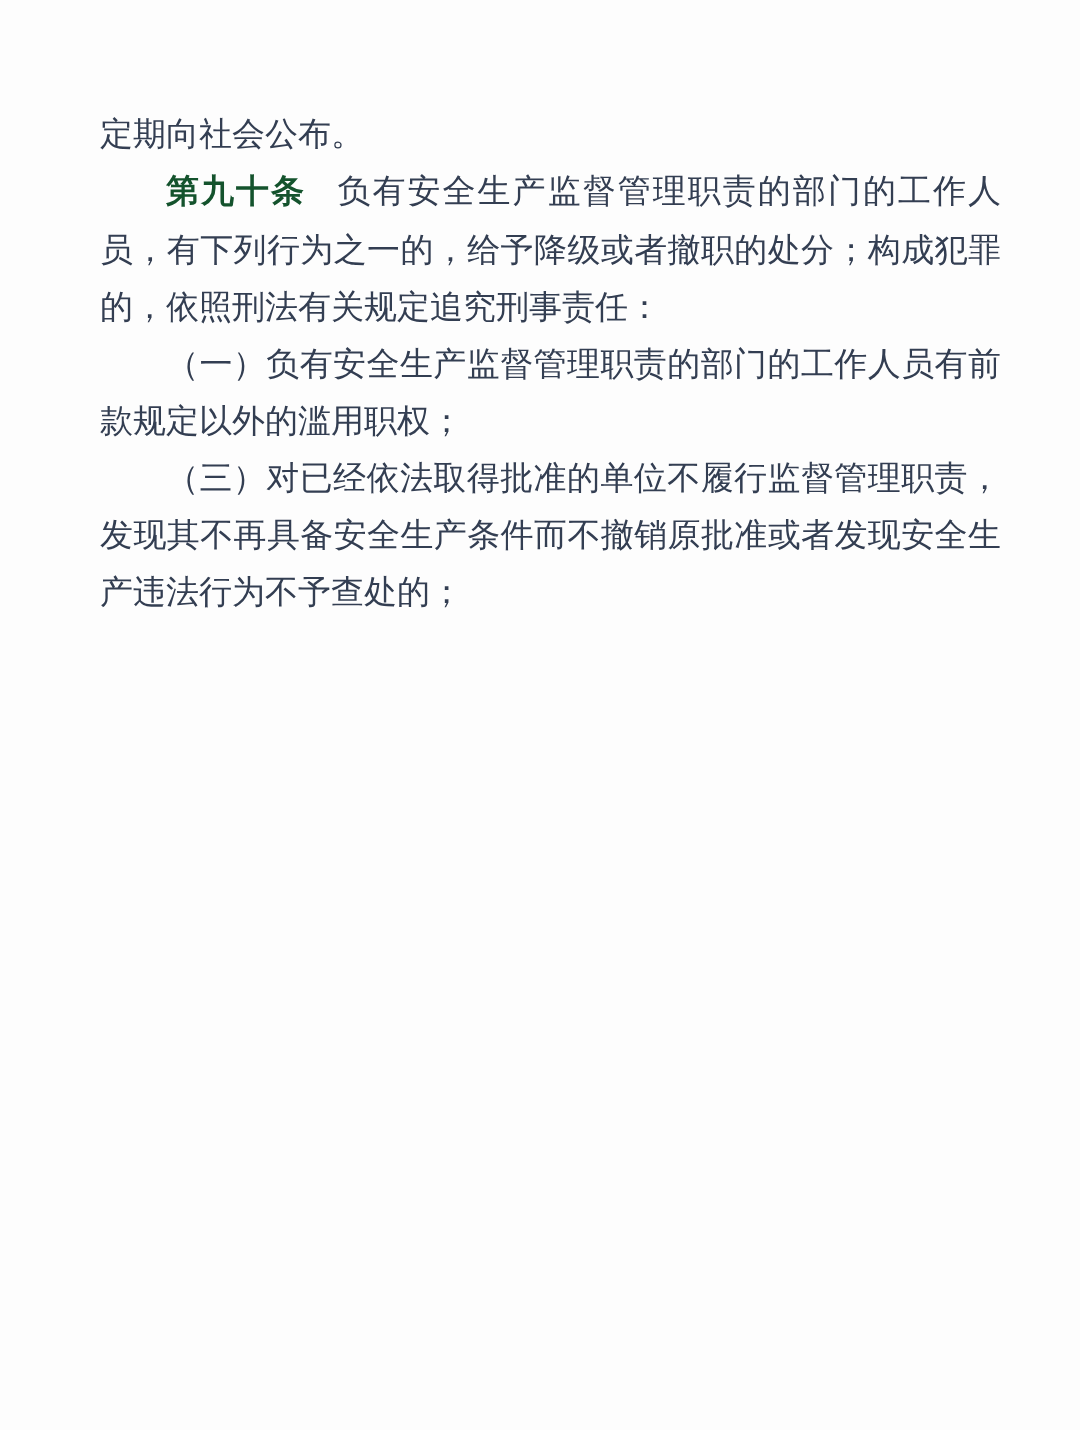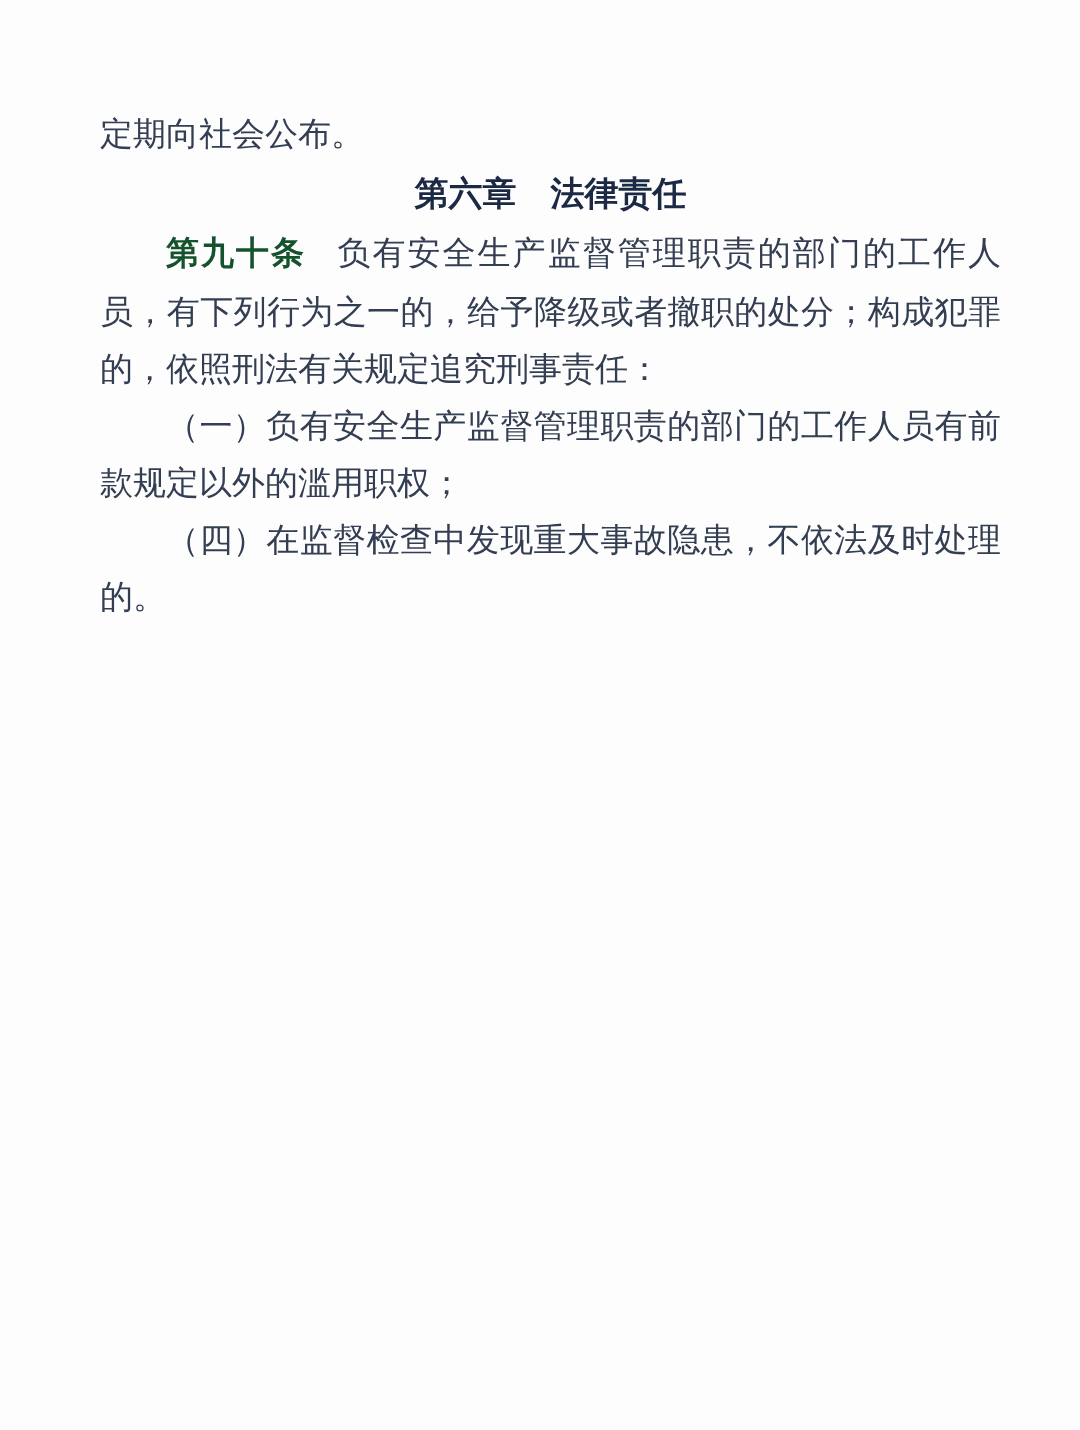--- a/index.html
+++ b/index.html
@@ -49,29 +49,26 @@
     margin-right: 0.95em;
   }
 </style>
 </head>
 <body>
 
 <div class="page">
 
   <p class="body-par">定期向社会公布。</p>
 
-  <h2 class="chapter-heading">
-    <span class="chapter-num">第六章</span><span>法律责任</span>
-  </h2>
 
   <p class="body-par indent">
     <b class="article-num">第九十条</b><span>负有安全生产监督管理职责的部门的工作人员，有下列行为之一的，给予降级或者撤职的处分；构成犯罪的，依照刑法有关规定追究刑事责任：</span>
   </p>
 
   <p class="body-par indent">（一）负有安全生产监督管理职责的部门的工作人员有前款规定以外的滥用职权；</p>
 
 
+  <p class="body-par indent">（三）对已经依法取得批准的单位不履行监督管理职责，发现其不再具备安全生产条件而不撤销原批准或者发现安全生产违法行为不予查处的；</p>
 
-  <p class="body-par indent">（四）在监督检查中发现重大事故隐患，不依法及时处理的。</p>
 
 
 
 </div>
 
 </body></html>

